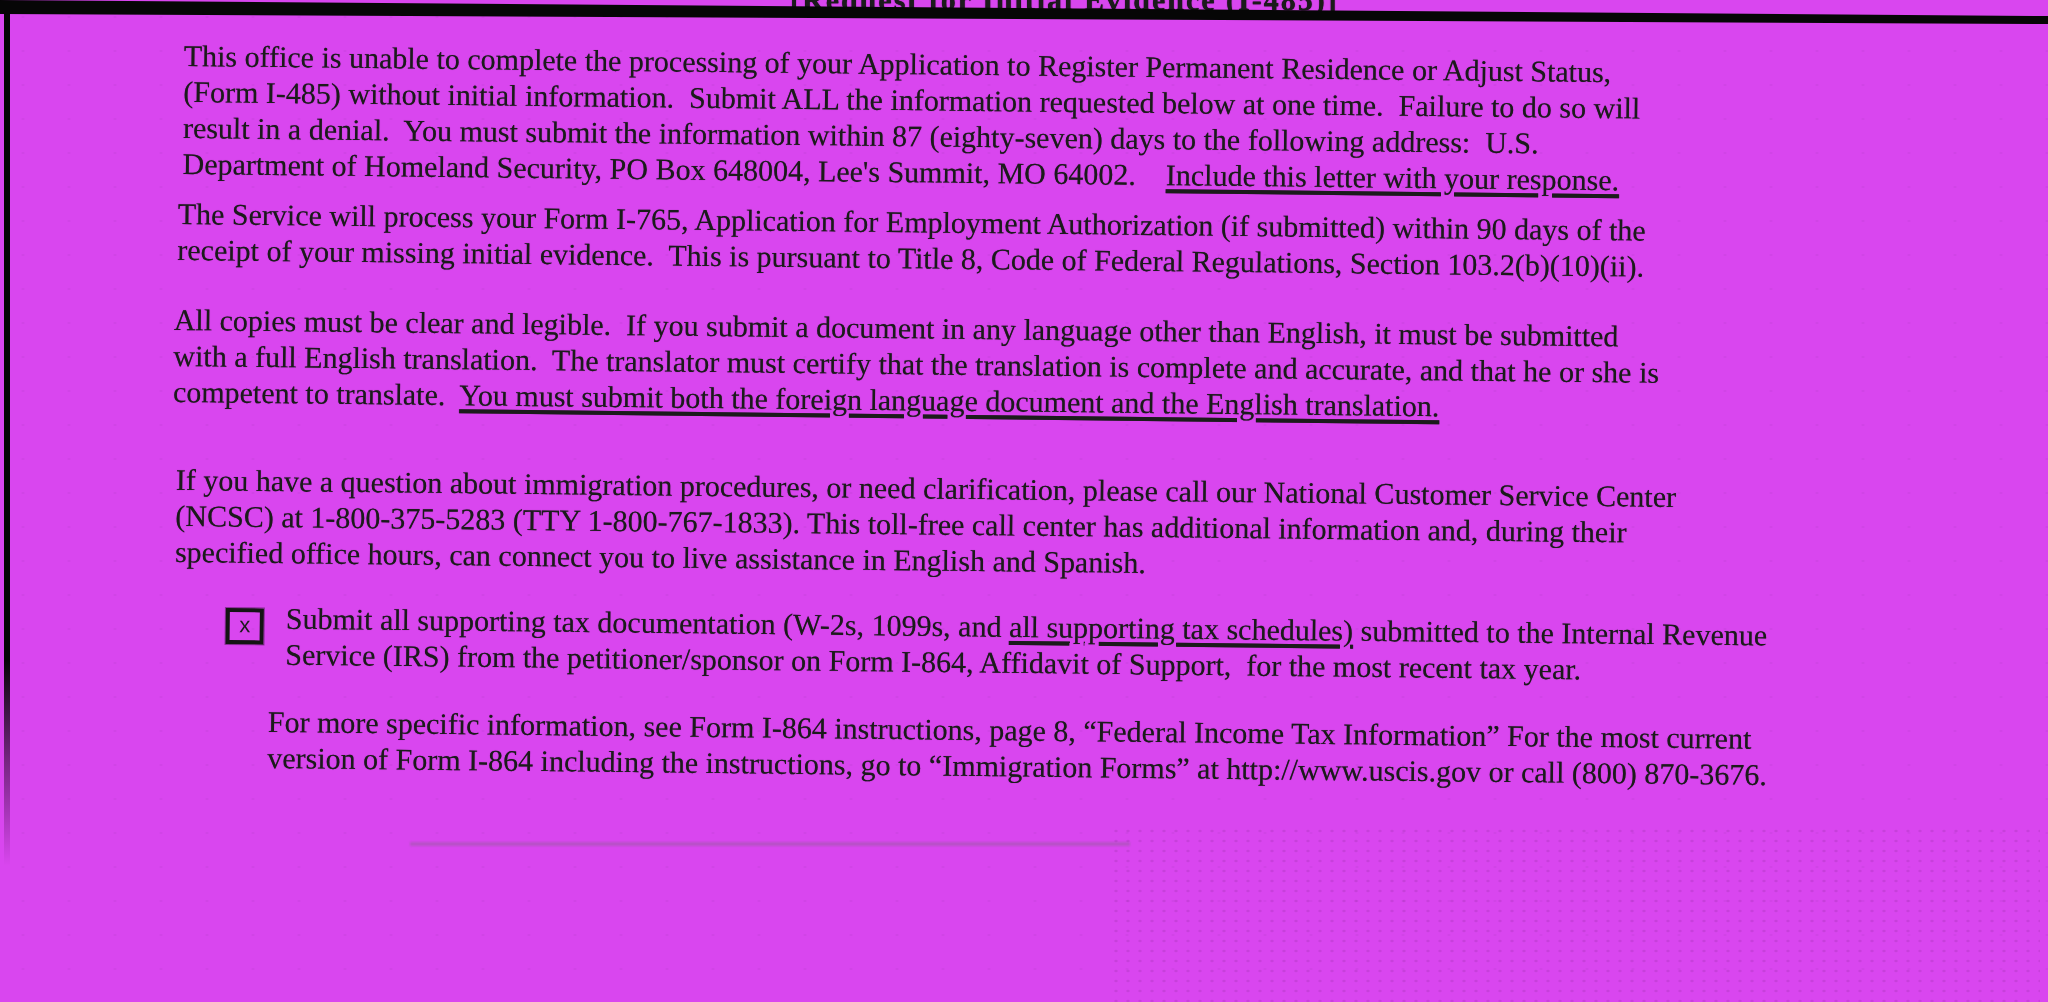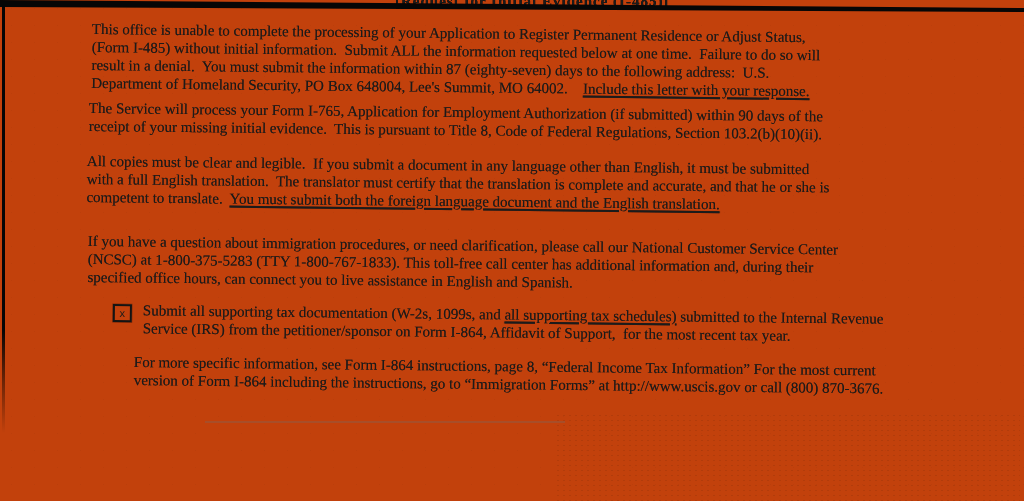--- a/index.html
+++ b/index.html
@@ -1,20 +1,20 @@
 <!DOCTYPE html>
 <html><head>
 <meta charset="utf-8">
 <style>
   html, body { margin: 0; padding: 0; background: #e8e8e8; }
   .page {
     position: relative;
     width: 1024px;
     height: 501px;
-    background: #c2410c;
+    background: #d946ef;
     overflow: hidden;
     font-family: "Liberation Serif", serif;
     color: #1b1b1b;
   }
   
   .para {
     position: absolute;
     transform: rotate(0.65deg);
     transform-origin: 0 0;
     z-index: 3;

